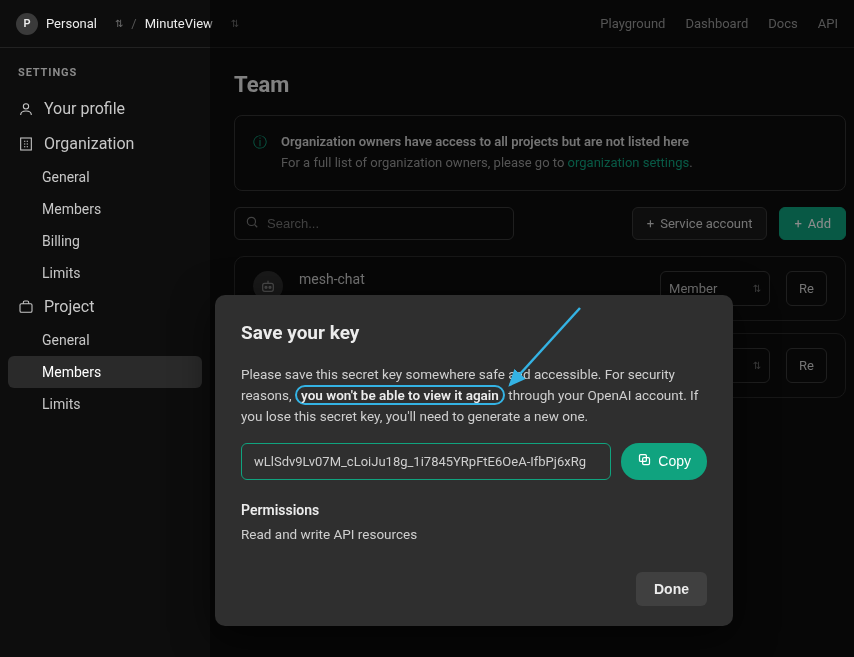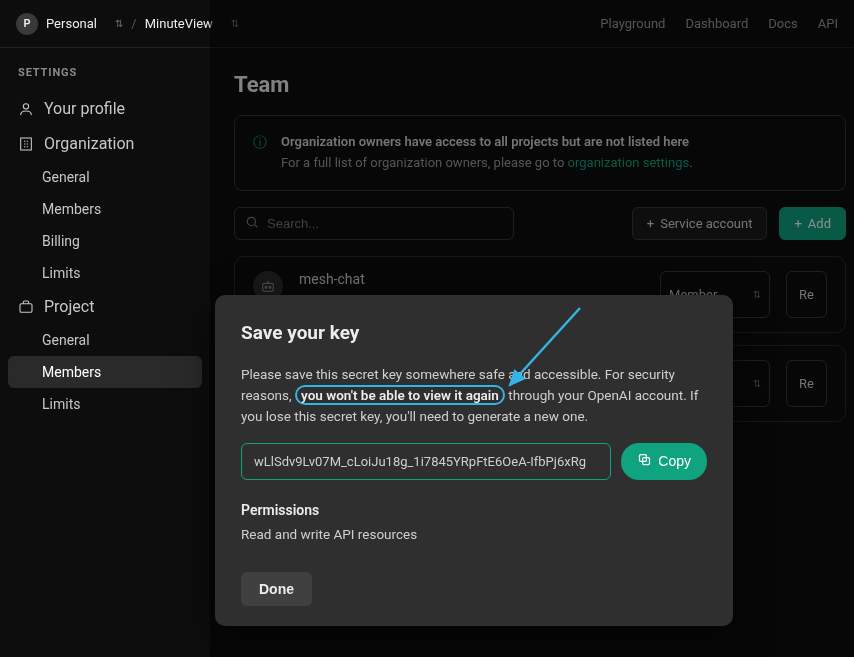--- a/index.html
+++ b/index.html
@@ -90,21 +90,21 @@
     background: #2f2f2f; display: flex; align-items: center; justify-content: center;
     color: #888;
   }
   .member-name { flex: 1; color: #d4d4d4; font-size: 14px; }
   .role-select {
     border: 1px solid #3a3a3a; border-radius: 6px; padding: 7px 8px;
     display: flex; align-items: center; gap: 26px; color: #d4d4d4;
     font-size: 13px; min-width: 110px; justify-content: space-between;
   }
   .role-select .updown { color: #6e6e6e; font-size: 10px; }
-  .remove-btn { border: 1px solid #3a3a3a; border-radius: 6px; padding: 15px 12px; color: #d4d4d4; }
+  .remove-btn { border: 1px solid #3a3a3a; border-radius: 6px; padding: 9px 12px; color: #d4d4d4; }
   
   .overlay-dim {
     position: absolute; left: 210px; right: 0; top: 0; bottom: 0;
     background: rgba(0,0,0,0.45);
   }
   .modal {
     position: absolute;
     left: 215px; top: 295px;
     width: 518px;
     background: #2f2f2f; border-radius: 10px;
@@ -121,21 +121,21 @@
     font-size: 13px; font-family: inherit; outline: none;
     overflow: hidden; white-space: nowrap; text-overflow: ellipsis;
   }
   .copy-btn {
     background: #10a37f; border: none; border-radius: 18px;
     color: #fff; padding: 0 16px; display: flex; align-items: center; gap: 6px;
     font-size: 14px; cursor: pointer;
   }
   .perm-title { font-size: 14px; font-weight: 600; color: #ececec; margin-bottom: 8px; }
   .perm-text { font-size: 13.5px; color: #cfcfcf; margin-bottom: 30px; }
-  .modal-footer { display: flex; justify-content: flex-start; }
+  .modal-footer { display: flex; justify-content: flex-end; }
   .done-btn {
     background: #404040; border: none; border-radius: 6px;
     color: #ececec; padding: 9px 18px; font-size: 14px; font-weight: 600; cursor: pointer;
   }
   
   .hl {
     border: 2px solid #34b3e4; border-radius: 11px;
     padding: 0 4px; color: #ececec; font-weight: 600;
   }
   .arrow-svg { position: absolute; pointer-events: none; }

